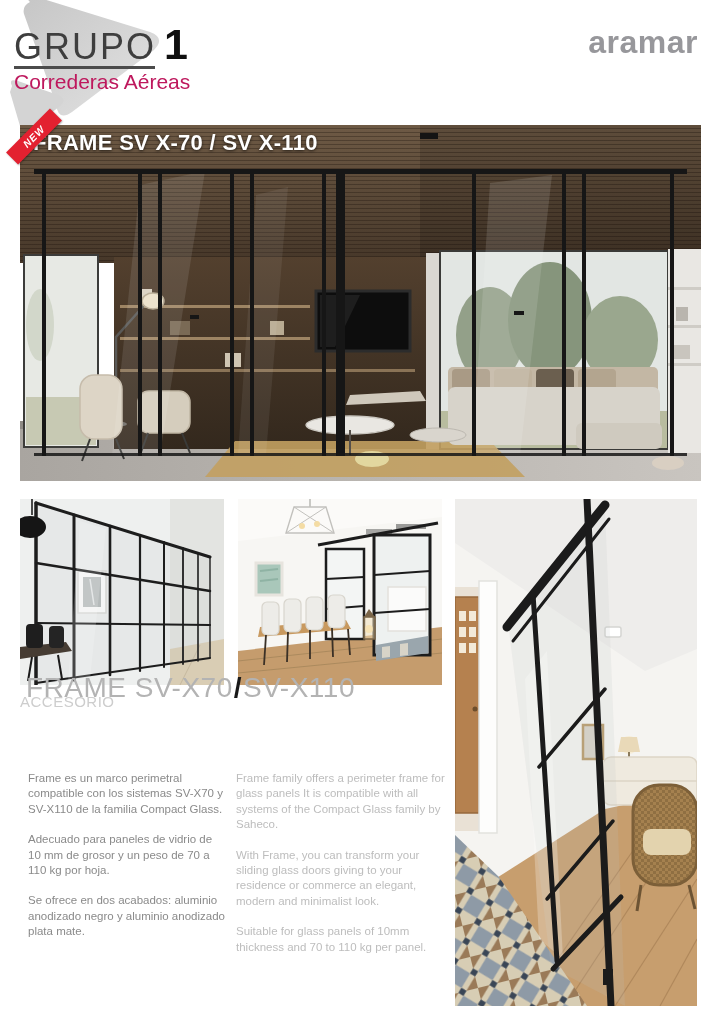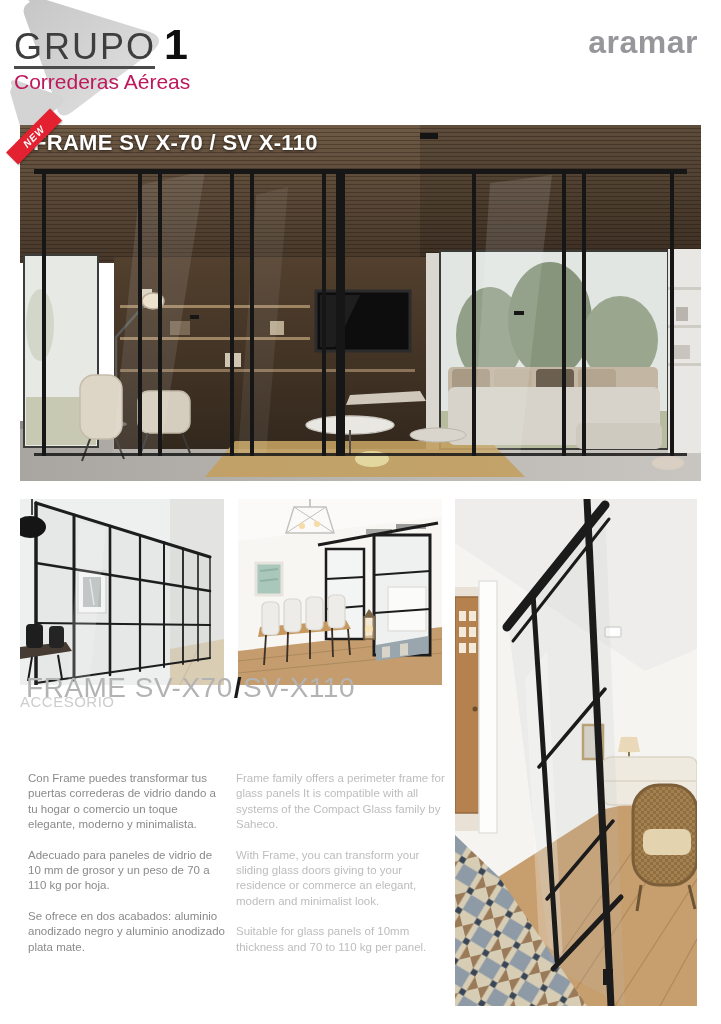--- a/index.html
+++ b/index.html
@@ -344,21 +344,21 @@
       <rect x="148" y="470" width="10" height="16" fill="#1b1b1b"></rect>
     </svg>
   </div>
 
   <div class="kicker">ACCESORIO</div>
   <div class="acc-title">
     <span>FRAME SV-X70</span><span class="slash">/</span><span>SV-X110</span>
   </div>
 
   <div class="col col-es">
-    <p>Con Frame puedes transformar tus puertas correderas de vidrio dando a tu hogar o comercio un toque elegante, moderno y minimalista.</p>
+    <p>Frame es un marco perimetral compatible con los sistemas SV-X70 y SV-X110 de la familia Compact Glass.</p>
     <p>Adecuado para paneles de vidrio de 10 mm de grosor y un peso de 70 a 110 kg por hoja.</p>
     <p>Se ofrece en dos acabados: aluminio anodizado negro y aluminio anodizado plata mate.</p>
   </div>
   <div class="col col-en">
     <p>Frame family offers a perimeter frame for glass panels It is compatible with all systems of the Compact Glass family by Saheco.</p>
     <p>With Frame, you can transform your sliding glass doors giving to your residence or commerce an elegant, modern and minimalist look.</p>
     <p>Suitable for glass panels of 10mm thickness and 70 to 110 kg per panel.</p>
   </div>
 
 </div>

